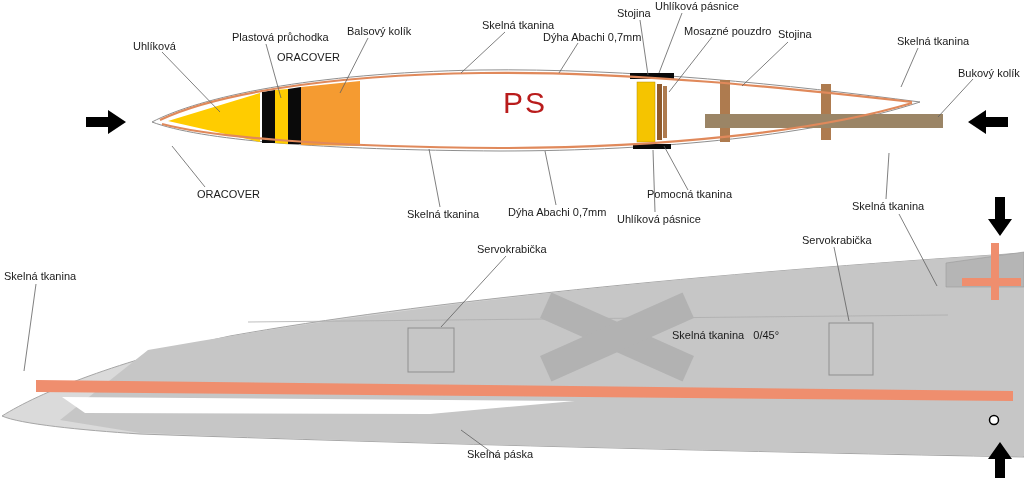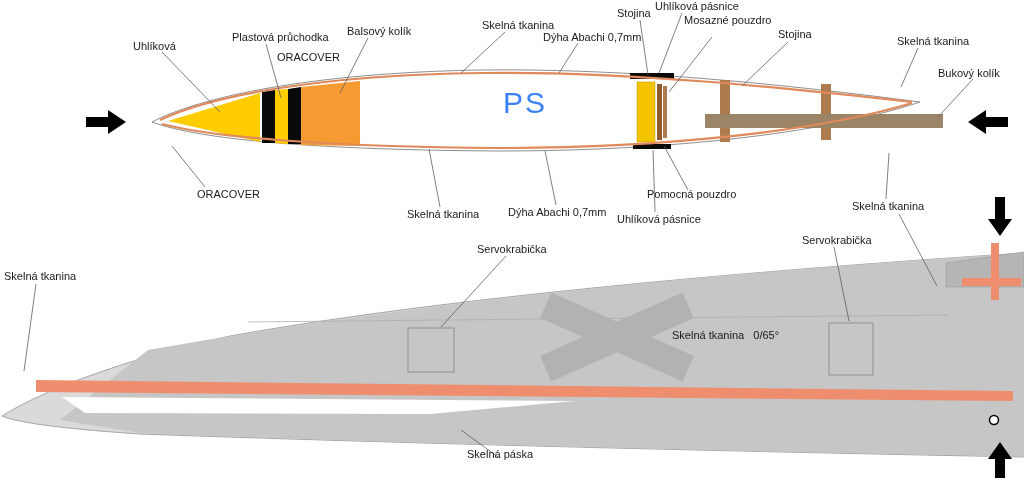--- a/index.html
+++ b/index.html
@@ -6,21 +6,21 @@
   .canvas{
     position:relative;width:1024px;height:479px;background:#fff;overflow:hidden;
     font-family:"Liberation Sans", sans-serif;
   }
   svg{position:absolute;left:0;top:0;}
   .lbl{
     position:absolute;font-size:11px;line-height:12px;color:#1a1a1a;
     white-space:pre;
   }
   .ps{
-    font-size:30px;letter-spacing:2px;color:#3b82f6;line-height:30px;
+    font-size:30px;letter-spacing:2px;color:#b91c1c;line-height:30px;
   }
   
   .airfoil-body{fill:#ffffff;stroke:#8f8f8f;stroke-width:1;}
   .orc-line{fill:none;stroke:var(--oracover_salmon,#e0895b);stroke-width:2.2;}
   .leader{stroke:#5f5f5f;stroke-width:0.8;fill:none;}
   .blk{fill:#0a0a0a;}
   .yellow-wedge{fill:var(--balsa_yellow,#ffcc00);}
   .yellow-strip{fill:var(--balsa_yellow,#ffcc00);}
   .orange-block{fill:var(--balsa_orange,#f59b31);}
   .spar-yellow{fill:var(--spar_yellow,#f5c400);stroke:#b78f00;stroke-width:0.5;}
@@ -124,33 +124,33 @@
   </svg>
 
   <div class="lbl" style="left:133px;top:40px">Uhlíková</div>
   <div class="lbl" style="left:232px;top:31px">Plastová průchodka</div>
   <div class="lbl" style="left:277px;top:51px">ORACOVER</div>
   <div class="lbl" style="left:347px;top:25px">Balsový kolík</div>
   <div class="lbl" style="left:482px;top:19px">Skelná tkanina</div>
   <div class="lbl" style="left:543px;top:31px">Dýha Abachi 0,7mm</div>
   <div class="lbl" style="left:617px;top:7px">Stojina</div>
   <div class="lbl" style="left:655px;top:0px">Uhlíková pásnice</div>
-  <div class="lbl" style="left:684px;top:14px">Mosazné pouzdro</div>
+  <div class="lbl" style="left:684px;top:25px">Mosazné pouzdro</div>
   <div class="lbl" style="left:778px;top:28px">Stojina</div>
   <div class="lbl" style="left:897px;top:35px">Skelná tkanina</div>
-  <div class="lbl" style="left:938px;top:67px">Bukový kolík</div>
+  <div class="lbl" style="left:958px;top:67px">Bukový kolík</div>
 
   <div class="lbl ps" style="left:503px;top:88px">PS</div>
 
   <div class="lbl" style="left:197px;top:188px">ORACOVER</div>
   <div class="lbl" style="left:407px;top:208px">Skelná tkanina</div>
   <div class="lbl" style="left:508px;top:206px">Dýha Abachi 0,7mm</div>
   <div class="lbl" style="left:617px;top:213px">Uhlíková pásnice</div>
-  <div class="lbl" style="left:647px;top:188px">Pomocná pouzdro</div>
+  <div class="lbl" style="left:647px;top:188px">Pomocná tkanina</div>
   <div class="lbl" style="left:852px;top:200px">Skelná tkanina</div>
 
   <div class="lbl" style="left:477px;top:243px">Servokrabička</div>
   <div class="lbl" style="left:802px;top:234px">Servokrabička</div>
   <div class="lbl" style="left:4px;top:270px">Skelná tkanina</div>
-  <div class="lbl" style="left:672px;top:329px">Skelná tkanina   0/65°</div>
+  <div class="lbl" style="left:672px;top:329px">Skelná tkanina   0/45°</div>
   <div class="lbl" style="left:467px;top:448px">Skelná páska</div>
 
 </div>
 
 </body></html>

